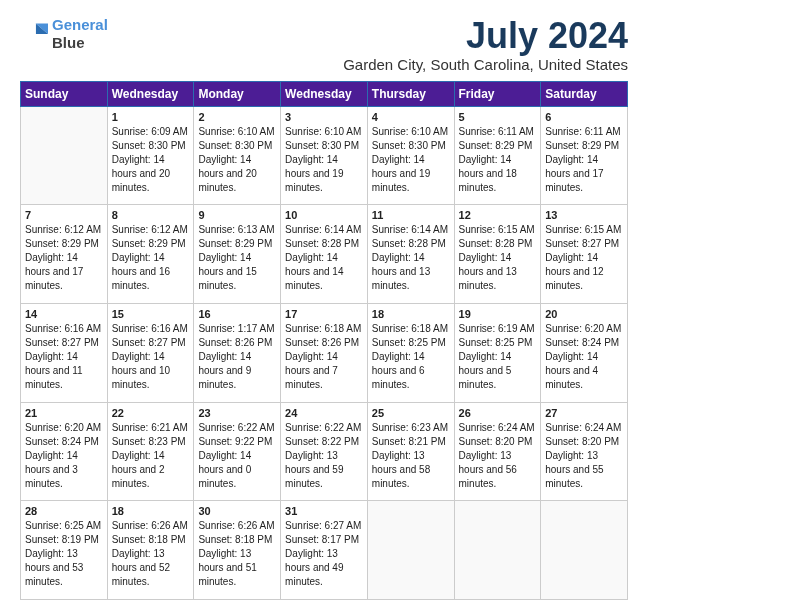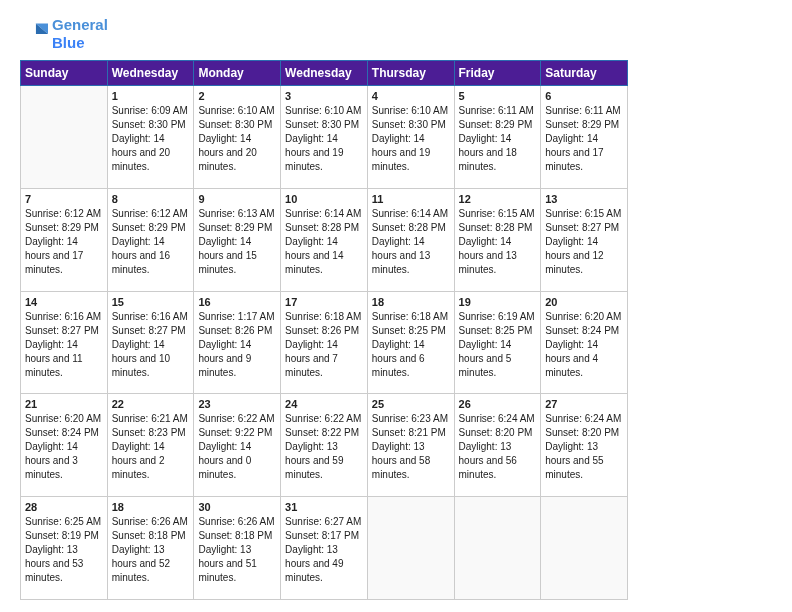--- a/index.html
+++ b/index.html
@@ -100,22 +100,26 @@
   <div class="header">
     <div class="logo">
       <svg class="logo-icon" viewBox="0 0 32 32">
         <rect x="0" y="0" width="32" height="32" fill="white"></rect>
         <polygon points="18,4 32,4 32,16 18,4" fill="#4a90d9"></polygon>
         <polygon points="18,4 32,16 18,16" fill="#2b6cb0"></polygon>
         <rect x="0" y="4" width="18" height="12" fill="white"></rect>
       </svg>
       <div class="logo-text">
         <div><span>General</span></div>
-        <div><span style="color:#3b82f6;">Blue</span></div>
+        <div><span style="color:#404040;">Blue</span></div>
       </div>
+    </div>
+    <div class="title-block">
+      <div class="main-title">July 2024</div>
+      <div class="subtitle">Garden City, South Carolina, United States</div>
     </div>
   </div>
 
   <table class="calendar">
     <thead>
       <tr>
         <th>Sunday</th>
         <th>Wednesday</th>
         <th>Monday</th>
         <th>Wednesday</th>

